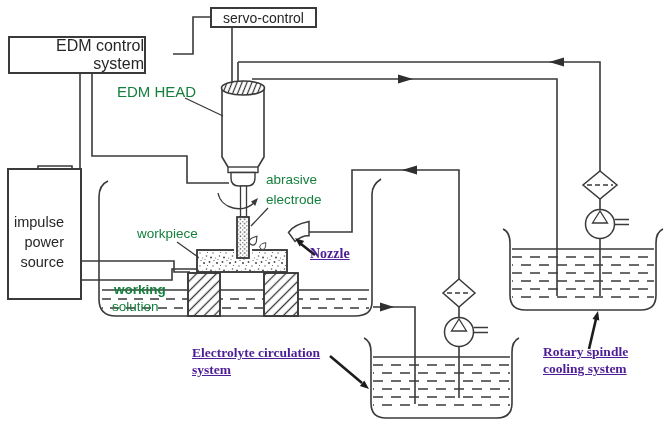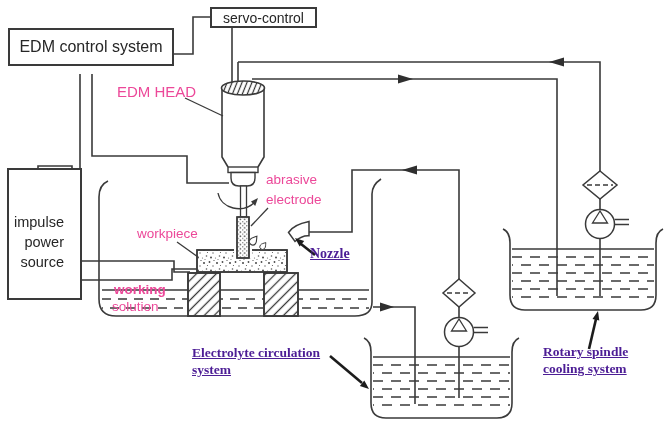--- a/index.html
+++ b/index.html
@@ -2,27 +2,27 @@
 <html><head>
 <meta charset="utf-8">
 <style>
   html,body{margin:0;padding:0;background:#888;}
   .stage{
     position:relative;width:665px;height:424px;background:#ffffff;
     font-family:"Liberation Sans", sans-serif;color:#262626;overflow:hidden;
   }
   .stage svg{position:absolute;left:0;top:0;}
   .lbl{position:absolute;white-space:nowrap;line-height:1;}
-  .sans{font-family:"Liberation Sans", sans-serif;color:#ec4899;}
+  .sans{font-family:"Liberation Sans", sans-serif;color:#15803d;}
   .serifb{font-family:"Liberation Serif","DejaVu Serif",serif;font-weight:bold;color:#4c1d95;text-decoration:underline;}
   .box{
     position:absolute;border:2px solid #3a3a3a;background:#fff;
     display:flex;align-items:center;justify-content:center;box-sizing:border-box;text-align:right;
   }
-  #edm-control{left:8px;top:28px;width:166px;height:38px;font-size:16px;}
+  #edm-control{left:8px;top:36px;width:138px;height:38px;font-size:16px;}
   #servo{left:210px;top:7px;width:107px;height:21px;font-size:14px;}
   #impulse{left:7px;top:168px;width:75px;height:132px;align-items:flex-start;justify-content:flex-start;}
   #impulse .lines{margin:42px 0 0 5px;font-size:14.5px;line-height:20px;}
   .fs13{font-size:13.5px;}
   .fs15{font-size:15px;}
   .fs14{font-size:14px;}
 </style>
 </head>
 <body>
 

